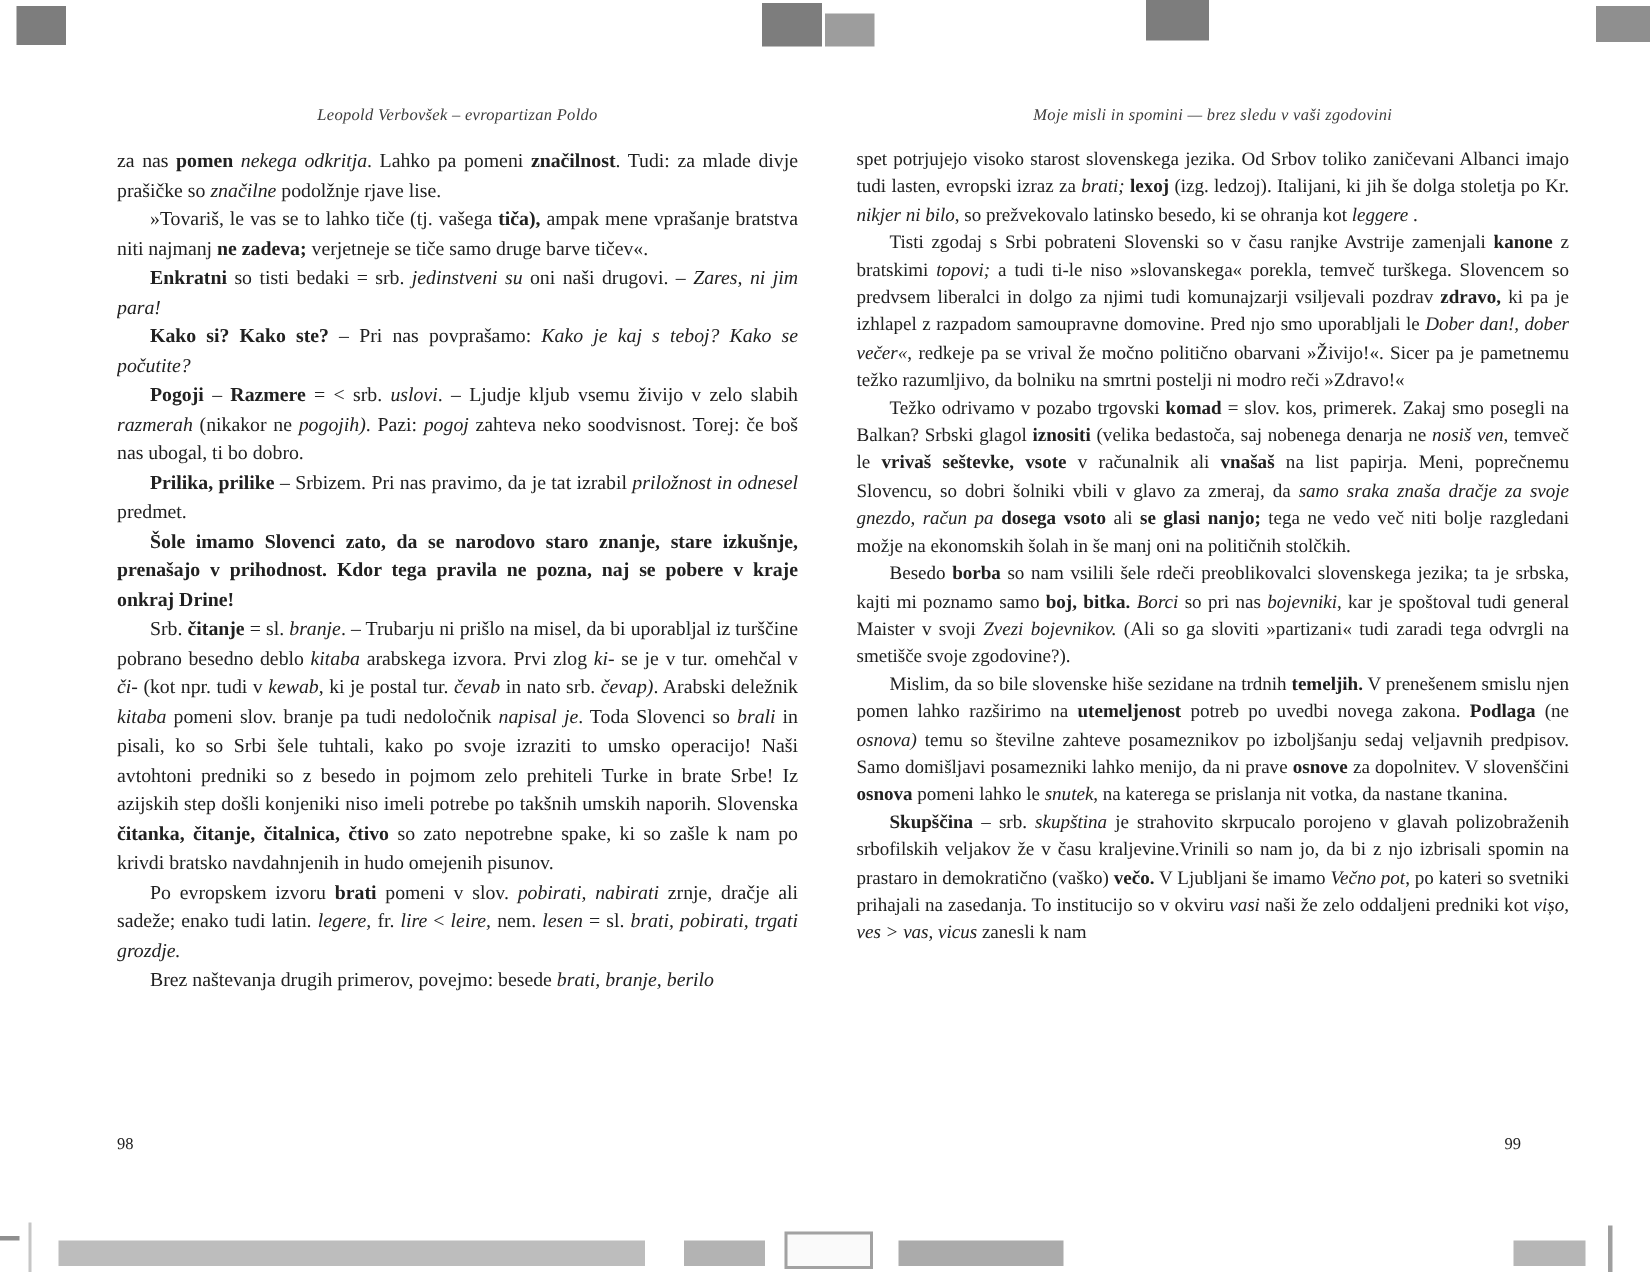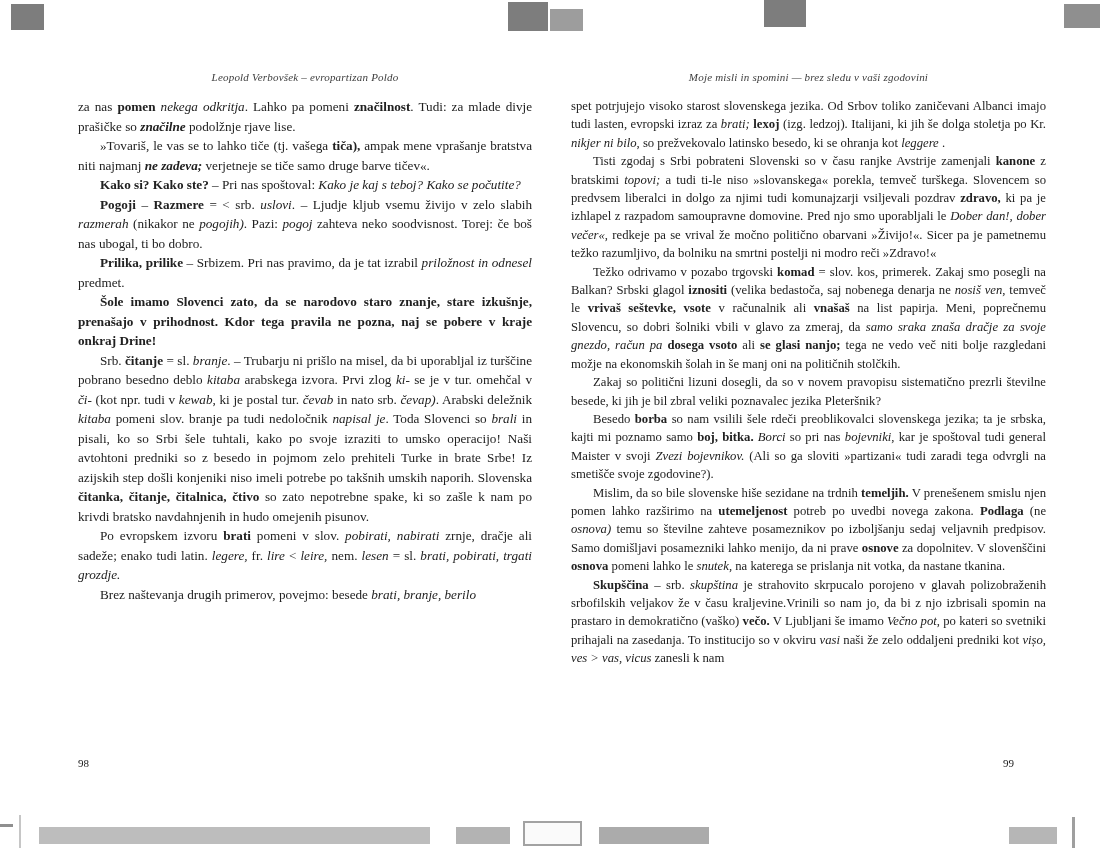--- a/index.html
+++ b/index.html
@@ -56,40 +56,40 @@
 
   <div class="artifact" id="art-t1"></div>
   <div class="artifact" id="art-t2"></div>
   <div class="artifact" id="art-t2b"></div>
   <div class="artifact" id="art-t3"></div>
   <div class="artifact" id="art-t4"></div>
 
   <div>
     <div class="running-head" id="head-left">Leopold Verbovšek – evropartizan Poldo</div>
     <div class="body-col" id="body-left">
-        <p class="para"><span>za nas </span><span style="font-weight: bold;">pomen</span><span> </span><span style="font-style: italic;">nekega odkritja</span><span>. Lahko pa pomeni </span><span style="font-weight: bold;">značilnost</span><span>. Tudi: za mlade divje prašičke so </span><span style="font-style: italic; font-weight: bold;">značilne</span><span> podolžnje rjave lise.</span></p>
-        <p class="para indent"><span>»Tovariš, le vas se to lahko </span><span style="font-weight: normal;">tiče</span><span> (tj. vašega </span><span style="font-weight: bold;">tiča),</span><span> ampak mene vprašanje bratstva niti najmanj </span><span style="font-weight: bold; font-style: italic;">ne zadeva;</span><span> verjetneje se tiče samo druge barve tičev«.</span></p>
-        <p class="para indent"><span style="font-weight: bold;">Kako si? Kako ste?</span><span> – Pri nas spoštoval: </span><span style="font-style: italic;">Kako je kaj s teboj? Kako se počutite?</span></p>
+        <p class="para"><span>za nas </span><span style="font-weight: bold;">pomen</span><span> </span><span style="font-style: italic;">nekega odkritja</span><span>. Lahko pa pomeni </span><span style="font-weight: bold;">značilnost</span><span>. Tudi: za mlade divje prašičke so </span><span style="font-style: italic;">značilne</span><span> podolžnje rjave lise.</span></p>
+        <p class="para indent"><span>»Tovariš, le vas se to lahko </span><span style="font-weight: normal;">tiče</span><span> (tj. vašega </span><span style="font-weight: bold;">tiča),</span><span> ampak mene vprašanje bratstva niti najmanj </span><span style="font-weight: bold;">ne zadeva;</span><span> verjetneje se tiče samo druge barve tičev«.</span></p>
+        <p class="para indent"><span style="font-weight: bold;">Enkratni</span><span> so tisti bedaki = srb. </span><span style="font-style: italic;">jedinstveni su</span><span> oni naši drugovi. – </span><span style="font-style: italic;">Zares, ni jim para!</span></p>
+        <p class="para indent"><span style="font-weight: bold;">Kako si? Kako ste?</span><span> – Pri nas povprašamo: </span><span style="font-style: italic;">Kako je kaj s teboj? Kako se počutite?</span></p>
         <p class="para indent"><span style="font-weight: bold;">Pogoji</span><span> – </span><span style="font-weight: bold;">Razmere</span><span> = &lt; srb. </span><span style="font-style: italic;">uslovi</span><span>. – Ljudje kljub vsemu živijo v zelo slabih </span><span style="font-style: italic;">razmerah</span><span> (nikakor ne </span><span style="font-style: italic;">pogojih)</span><span>. Pazi: </span><span style="font-style: italic;">pogoj</span><span> zahteva neko soodvisnost. Torej: če boš nas ubogal, ti bo dobro.</span></p>
         <p class="para indent"><span style="font-weight: bold;">Prilika, prilike</span><span> – Srbizem. Pri nas pravimo, da je tat izrabil </span><span style="font-style: italic;">priložnost in odnesel</span><span> predmet.</span></p>
         <p class="para indent"><span style="font-weight: bold;">Šole imamo Slovenci zato, da se narodovo staro znanje, stare izkušnje, prenašajo v prihodnost. Kdor tega pravila ne pozna, naj se pobere v kraje onkraj Drine!</span></p>
         <p class="para indent"><span>Srb. </span><span style="font-weight: bold;">čitanje</span><span> = sl. </span><span style="font-style: italic;">branje</span><span>. – Trubarju ni prišlo na misel, da bi uporabljal iz turščine pobrano besedno deblo </span><span style="font-style: italic;">kitaba</span><span> arabskega izvora. Prvi zlog </span><span style="font-style: italic;">ki-</span><span> se je v tur. omehčal v </span><span style="font-style: italic;">či-</span><span> (kot npr. tudi v </span><span style="font-style: italic;">kewab</span><span>, ki je postal tur. </span><span style="font-style: italic;">čevab</span><span> in nato srb. </span><span style="font-style: italic;">čevap)</span><span>. Arabski deležnik </span><span style="font-style: italic;">kitaba</span><span> pomeni slov. branje pa tudi nedoločnik </span><span style="font-style: italic;">napisal je</span><span>. Toda Slovenci so </span><span style="font-style: italic;">brali</span><span> in pisali, ko so Srbi šele tuhtali, kako po svoje izraziti to umsko operacijo! Naši avtohtoni predniki so z besedo in pojmom zelo prehiteli Turke in brate Srbe! Iz azijskih step došli konjeniki niso imeli potrebe po takšnih umskih naporih. Slovenska </span><span style="font-weight: bold;">čitanka, čitanje, čitalnica, čtivo</span><span> so zato nepotrebne spake, ki so zašle k nam po krivdi bratsko navdahnjenih in hudo omejenih pisunov.</span></p>
         <p class="para indent"><span>Po evropskem izvoru </span><span style="font-weight: bold;">brati</span><span> pomeni v slov. </span><span style="font-style: italic;">pobirati, nabirati</span><span> zrnje, dračje ali sadeže; enako tudi latin. </span><span style="font-style: italic;">legere,</span><span> fr. </span><span style="font-style: italic;">lire</span><span> &lt; </span><span style="font-style: italic;">leire,</span><span> nem. </span><span style="font-style: italic;">lesen</span><span> = sl. </span><span style="font-style: italic;">brati, pobirati, trgati grozdje.</span></p>
         <p class="para indent"><span>Brez naštevanja drugih primerov, povejmo: besede </span><span style="font-style: italic;">brati, branje, berilo</span></p>
       </div>
     <div class="page-number" id="pn-left">98</div>
   </div>
 
   <div>
     <div class="running-head" id="head-right">Moje misli in spomini — brez sledu v vaši zgodovini</div>
     <div class="body-col" id="body-right">
         <p class="para"><span>spet potrjujejo visoko starost slovenskega jezika. Od Srbov toliko zaničevani Albanci imajo tudi lasten, evropski izraz za </span><span style="font-style: italic;">brati;</span><span> </span><span style="font-weight: bold;">lexoj</span><span> (izg. ledzoj). Italijani, ki jih še dolga stoletja po Kr. </span><span style="font-style: italic;">nikjer ni bilo</span><span>, so prežvekovalo latinsko besedo, ki se ohranja kot </span><span style="font-style: italic;">leggere</span><span> .</span></p>
         <p class="para indent"><span>Tisti zgodaj s Srbi pobrateni Slovenski so v času ranjke Avstrije zamenjali </span><span style="font-weight: bold;">kanone</span><span> z bratskimi </span><span style="font-style: italic;">topovi;</span><span> a tudi ti-le niso »slovanskega« porekla, temveč turškega. Slovencem so predvsem liberalci in dolgo za njimi tudi komunajzarji vsiljevali pozdrav </span><span style="font-weight: bold;">zdravo,</span><span> ki pa je izhlapel z razpadom samoupravne domovine. Pred njo smo uporabljali le </span><span style="font-style: italic;">Dober dan!, dober večer«</span><span>, redkeje pa se vrival že močno politično obarvani »Živijo!«. Sicer pa je pametnemu težko razumljivo, da bolniku na smrtni postelji ni modro reči »Zdravo!«</span></p>
         <p class="para indent"><span>Težko odrivamo v pozabo trgovski </span><span style="font-weight: bold;">komad</span><span> = slov. kos, primerek. Zakaj smo posegli na Balkan? Srbski glagol </span><span style="font-weight: bold;">iznositi</span><span> (velika bedastoča, saj nobenega denarja ne </span><span style="font-style: italic;">nosiš ven</span><span>, temveč le </span><span style="font-weight: bold;">vrivaš seštevke, vsote</span><span> v računalnik ali </span><span style="font-weight: bold;">vnašaš</span><span> na list papirja. Meni, poprečnemu Slovencu, so dobri šolniki vbili v glavo za zmeraj, da </span><span style="font-style: italic;">samo sraka znaša dračje za svoje gnezdo, račun pa</span><span> </span><span style="font-weight: bold;">dosega vsoto</span><span> ali </span><span style="font-weight: bold;">se glasi nanjo;</span><span> tega ne vedo več niti bolje razgledani možje na ekonomskih šolah in še manj oni na političnih stolčkih.</span></p>
-        <p class="para indent"><span>Zakaj so politični lizuni dosegli, da so v novem pravopisu sistematično prezrli številne besede, ki jih je bil zbral veliki poznavalec jezika Pleteršnik?</span></p>
         <p class="para indent"><span>Besedo </span><span style="font-weight: bold;">borba</span><span> so nam vsilili šele rdeči preoblikovalci slovenskega jezika; ta je srbska, kajti mi poznamo samo </span><span style="font-weight: bold;">boj, bitka.</span><span> </span><span style="font-style: italic;">Borci</span><span> so pri nas </span><span style="font-style: italic;">bojevniki</span><span>, kar je spoštoval tudi general Maister v svoji </span><span style="font-style: italic;">Zvezi bojevnikov.</span><span> (Ali so ga sloviti »partizani« tudi zaradi tega odvrgli na smetišče svoje zgodovine?).</span></p>
         <p class="para indent"><span>Mislim, da so bile slovenske hiše sezidane na trdnih </span><span style="font-weight: bold;">temeljih.</span><span> V prenešenem smislu njen pomen lahko razširimo na </span><span style="font-weight: bold;">utemeljenost</span><span> potreb po uvedbi novega zakona. </span><span style="font-weight: bold;">Podlaga</span><span> (ne </span><span style="font-style: italic;">osnova)</span><span> temu so številne zahteve posameznikov po izboljšanju sedaj veljavnih predpisov. Samo domišljavi posamezniki lahko menijo, da ni prave </span><span style="font-weight: bold;">osnove</span><span> za dopolnitev. V slovenščini </span><span style="font-weight: bold;">osnova</span><span> pomeni lahko le </span><span style="font-style: italic;">snutek</span><span>, na katerega se prislanja nit votka, da nastane tkanina.</span></p>
         <p class="para indent"><span style="font-weight: bold;">Skupščina</span><span> – srb. </span><span style="font-style: italic;">skupština</span><span> je strahovito skrpucalo porojeno v glavah polizobraženih srbofilskih veljakov že v času kraljevine.Vrinili so nam jo, da bi z njo izbrisali spomin na prastaro in demokratično (vaško) </span><span style="font-weight: bold;">večo.</span><span> V Ljubljani še imamo </span><span style="font-style: italic;">Večno pot</span><span>, po kateri so svetniki prihajali na zasedanja. To institucijo so v okviru </span><span style="font-style: italic;">vasi</span><span> naši že zelo oddaljeni predniki kot </span><span style="font-style: italic;">vișo, ves &gt; vas, vicus</span><span> zanesli k nam</span></p>
       </div>
     <div class="page-number" id="pn-right">99</div>
   </div>
 
   <div class="artifact" id="art-b0"></div>
   <div class="artifact" id="art-b1"></div>
   <div class="artifact" id="art-b2"></div>

